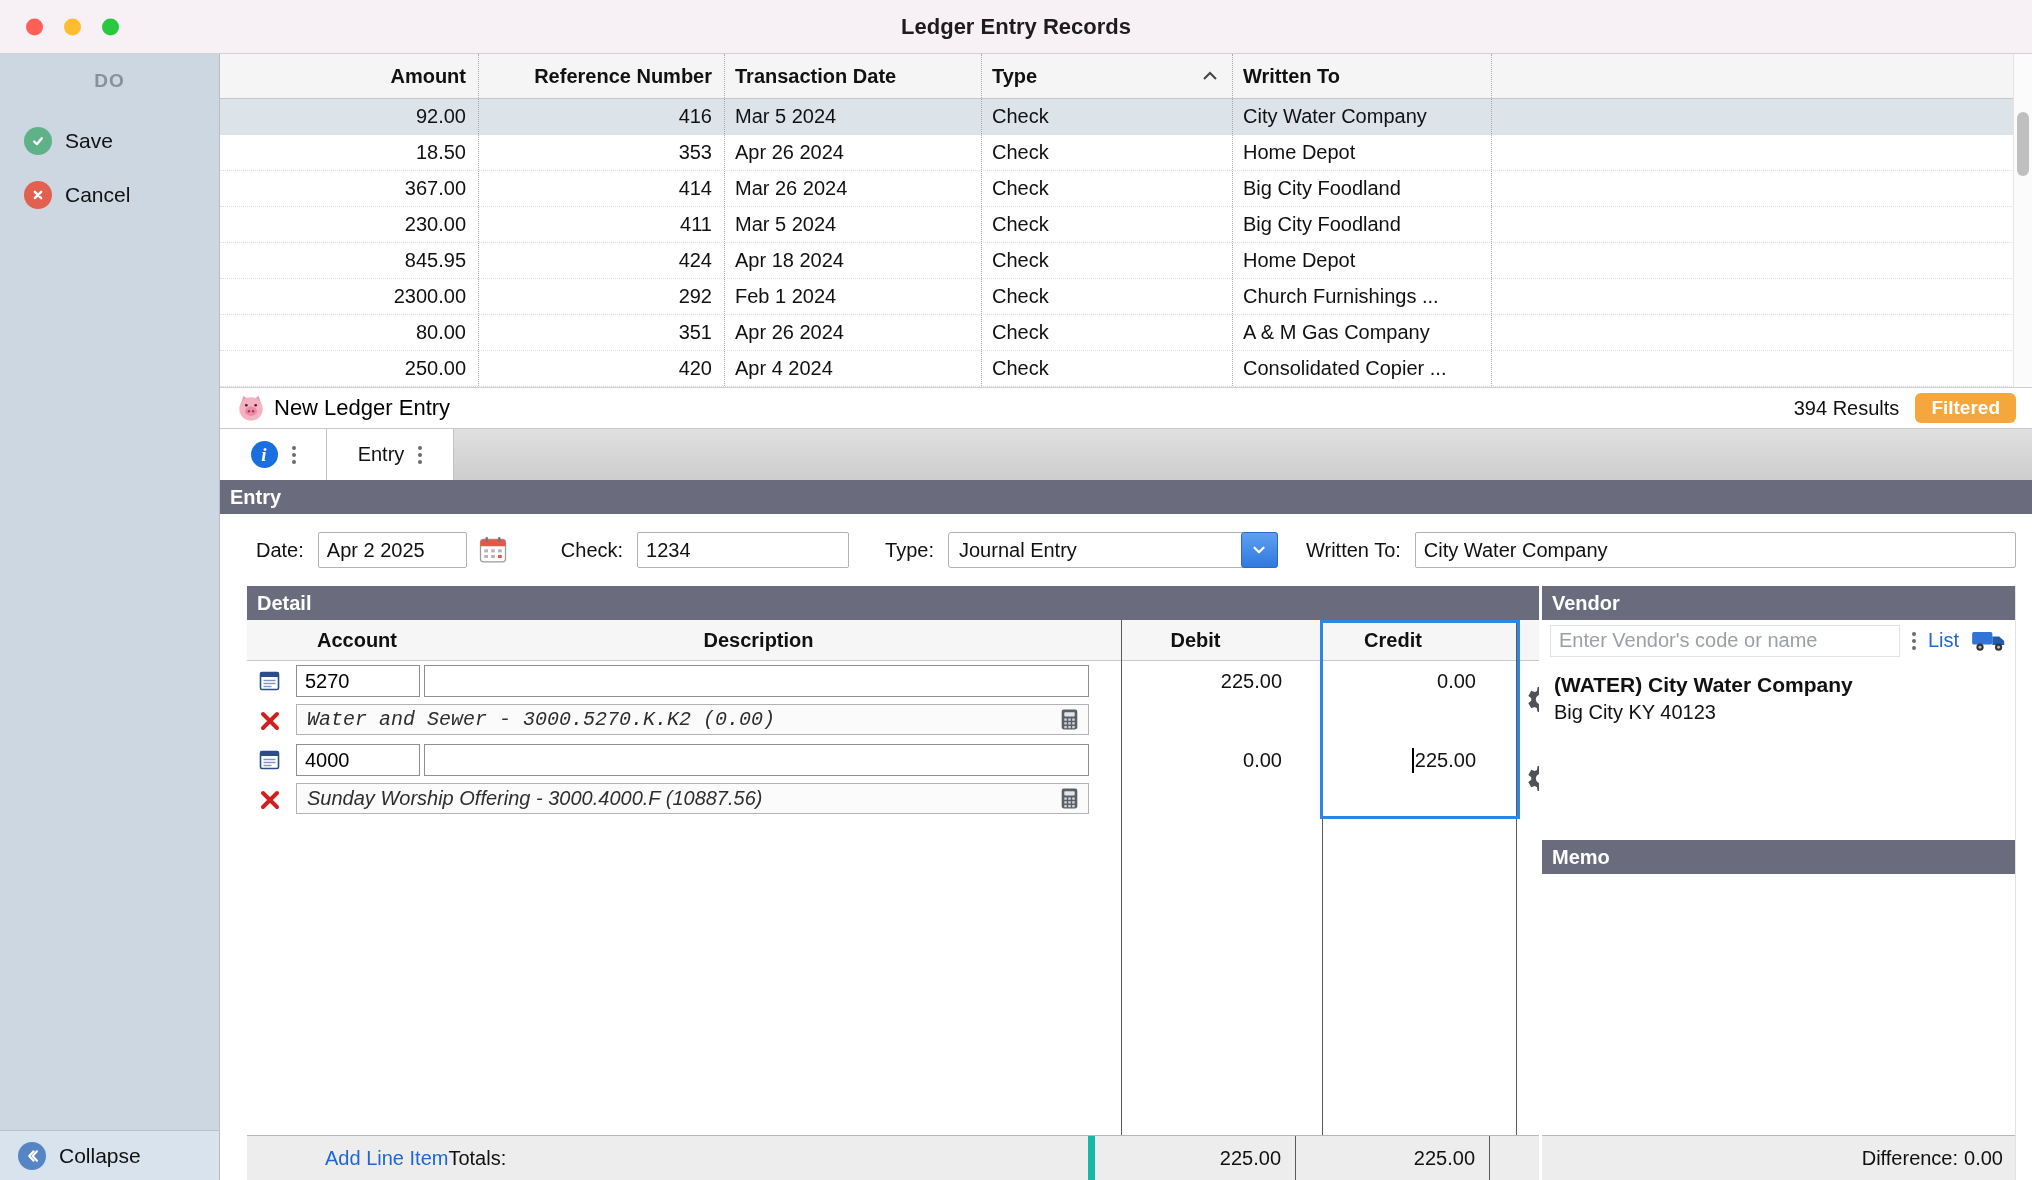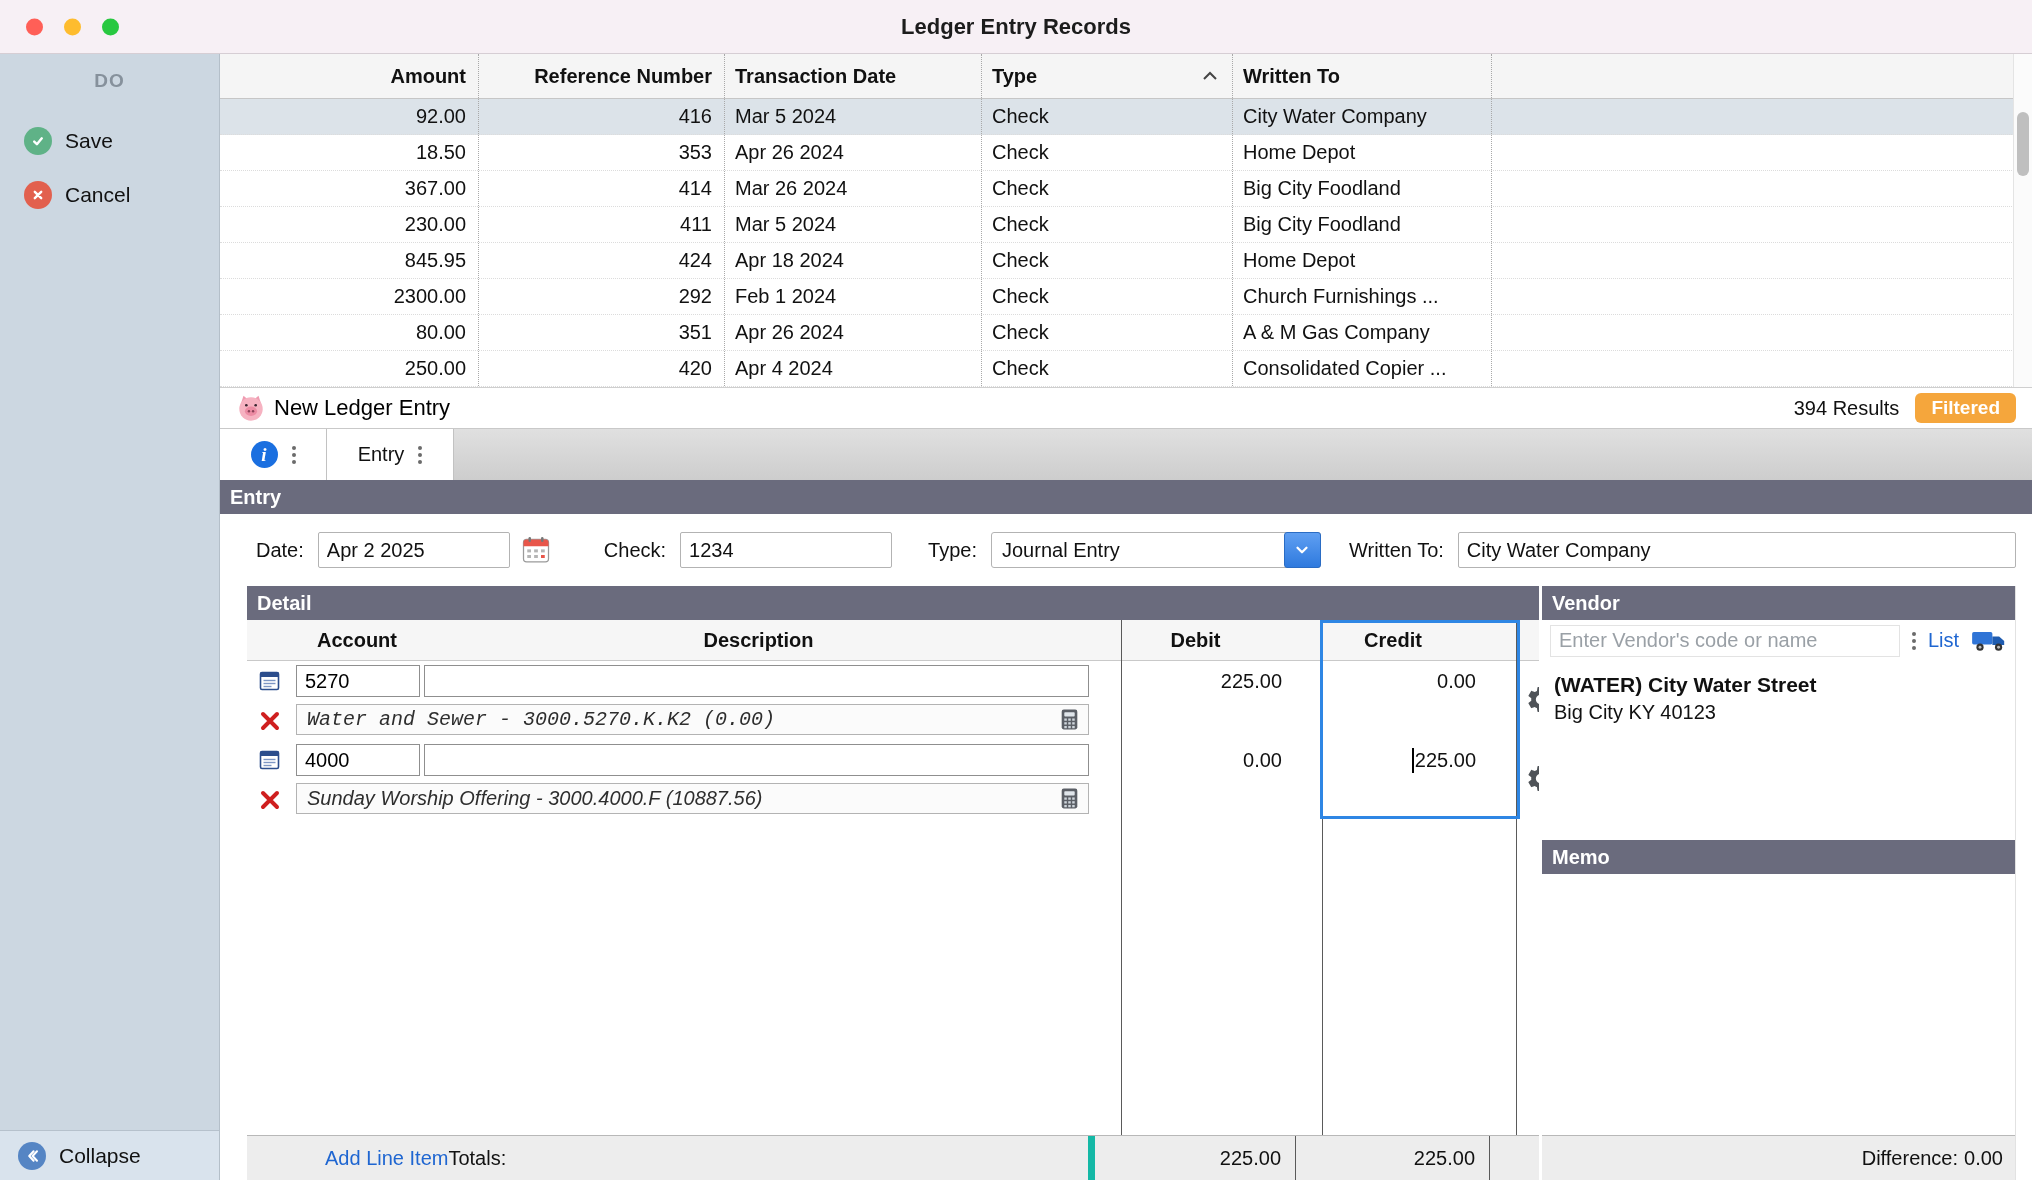--- a/index.html
+++ b/index.html
@@ -61,21 +61,21 @@
   .vdots i { width:4px; height:4px; border-radius:50%; background:#6b6b6b; }
 
   
   .sec-header { flex:0 0 34px; height:34px; background:#6a6b7d; color:#fff; font-weight:bold; display:flex; align-items:center; padding-left:10px; }
 
   
   .formrow { flex:0 0 72px; height:72px; display:flex; align-items:center; background:#fff;border-radius:18px; }
   .flabel { white-space:nowrap; }
   .ml36{margin-left:36px;} .ml50{margin-left:50px;} .ml28{margin-left:28px;}
   input.box { height:36px; border:1px solid #b3b3b3; border-radius:2px; background:#fff; font:inherit; padding:0 8px; color:#111; }
-  #date-input { width:192px; margin-left:14px; }
+  #date-input { width:149px; margin-left:14px; }
   .cal-btn { margin-left:8px; width:36px; height:36px; display:flex; align-items:center; justify-content:center; background:none; border:none; cursor:pointer; }
   #check-input { width:212px; margin-left:14px; }
   .select { width:330px; margin-left:14px; position:relative; height:36px; border:1px solid #b3b3b3; border-radius:3px; display:flex; align-items:center; padding-left:10px; background:#fff; }
   .select-btn { position:absolute; right:-1px; top:-1px; width:37px; height:36px; background:linear-gradient(#5f9ff2,#2f7ade); border-radius:3px; border:1px solid #2a6cc4; display:flex; align-items:center; justify-content:center; cursor:pointer; }
   #written-to-input { flex:1; margin-left:14px; margin-right:16px; }
 
   
   .lower { flex:1; display:flex; min-height:0; }
   .detail-col { flex:0 0 1319px; width:1319px; display:flex; flex-direction:column; min-height:0;padding-left:27px; }
   .colgap { flex:0 0 3px; background:#fff; }
@@ -518,21 +518,21 @@
                 <rect x="1" y="3" width="18" height="11" rx="1.5" fill="#2f74d6"></rect>
                 <path d="M19 7 h6 l4.5 4 v3.5 h-10.5 z" fill="#1f5cb0"></path>
                 <circle cx="8" cy="16.5" r="3.2" fill="#333"></circle>
                   <circle cx="24.5" cy="16.5" r="3.2" fill="#333"></circle>
                 <circle cx="8" cy="16.5" r="1.3" fill="#bbb"></circle>
                   <circle cx="24.5" cy="16.5" r="1.3" fill="#bbb"></circle>
               </svg>
             </span>
           </div>
           <div class="vinfo">
-            <div class="vname">(WATER) City Water Street</div>
+            <div class="vname">(WATER) City Water Company</div>
             <div class="vaddr">Big City KY 40123</div>
           </div>
           <div class="sec-header">
             <span>Memo</span>
           </div>
           <div class="memo-area"></div>
           <div class="vendor-footer">
             <span>Difference:</span>
             <span>0.00</span>
           </div>

